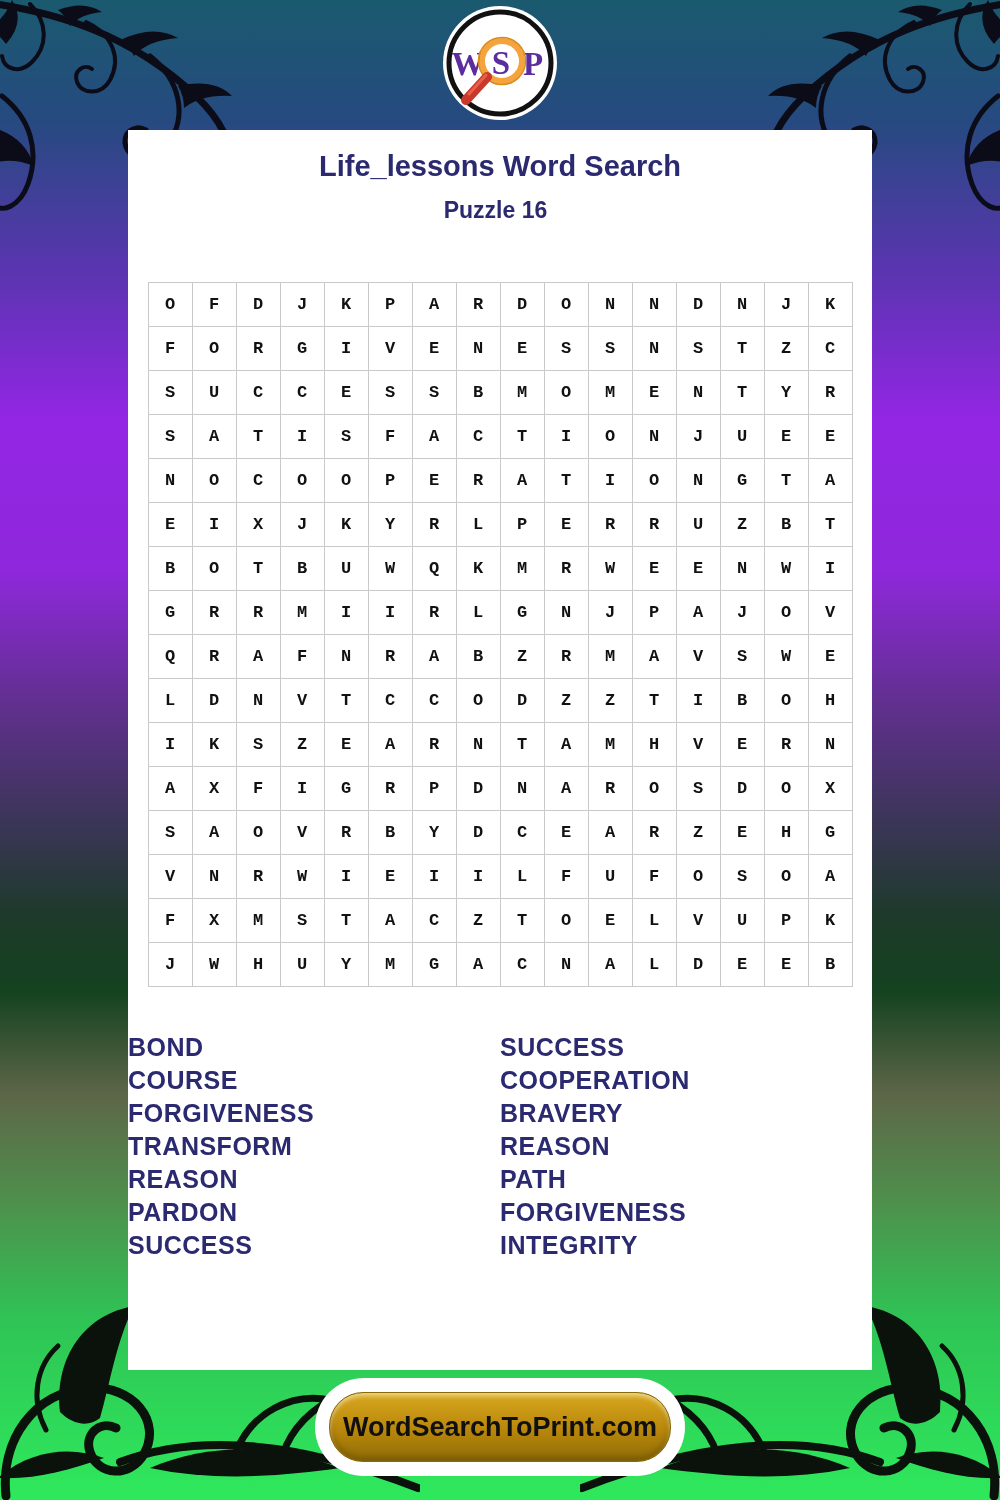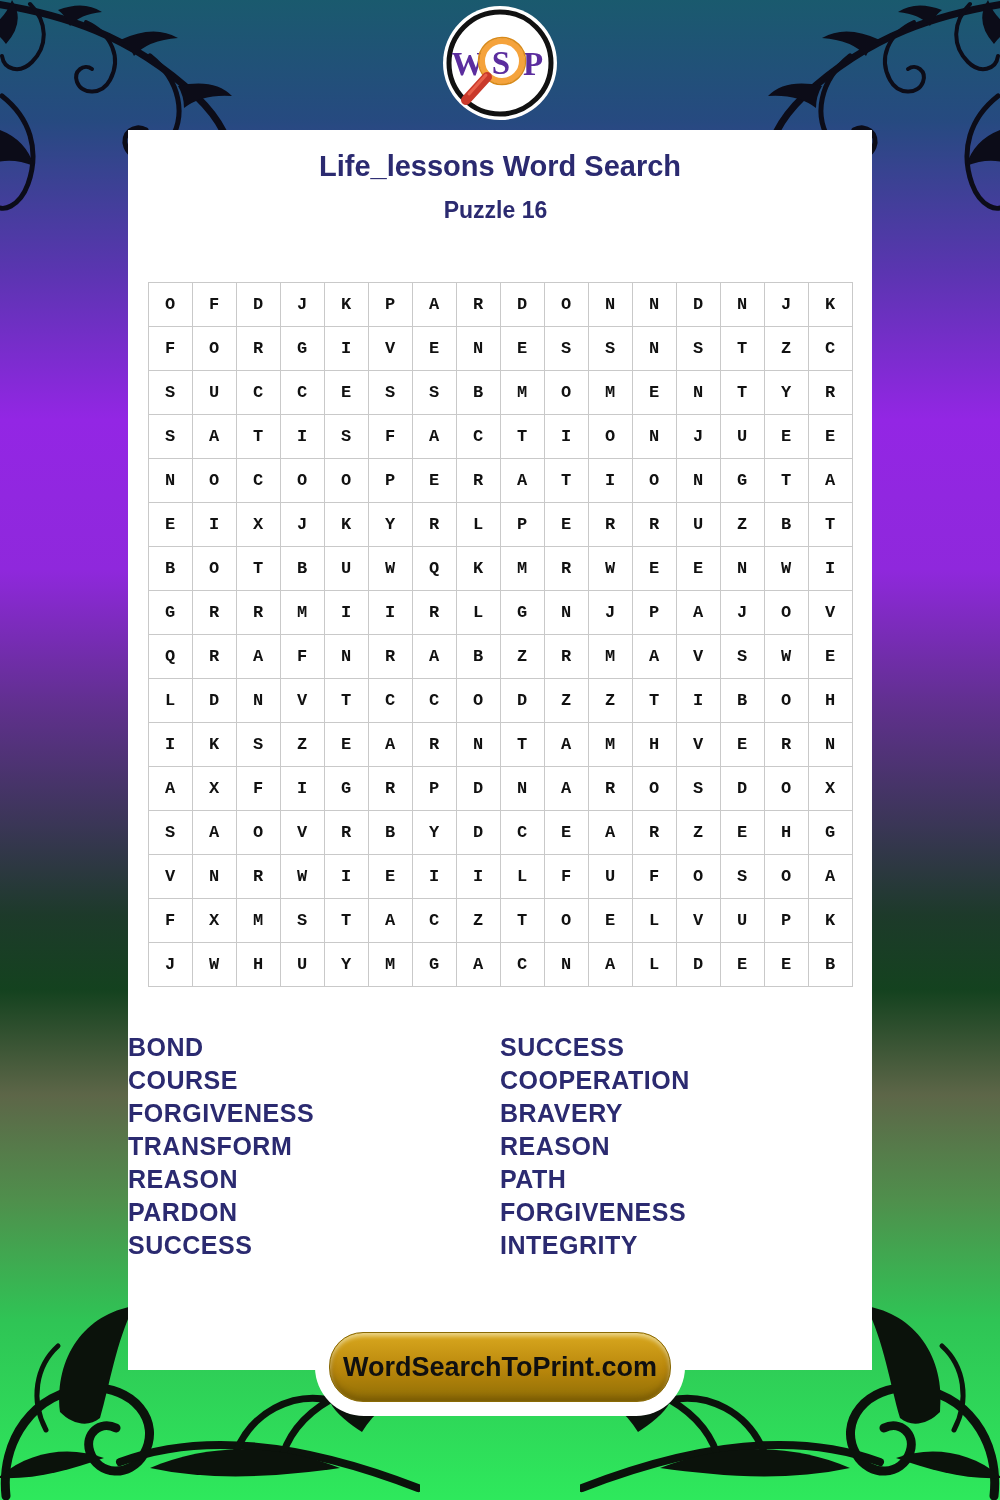--- a/index.html
+++ b/index.html
@@ -35,21 +35,21 @@
     font-family:"Liberation Mono","DejaVu Sans Mono",monospace;
     font-weight:bold;font-size:17px;color:var(--grid_letter,#111111);
     background:#ffffff;
   }
 
   .words{display:flex;margin-top:44px;}
   .words .col{flex:1;text-align:left;}
   .word{font-size:25px;font-weight:bold;line-height:33px;
         color:var(--heading,#2b2a70);letter-spacing:0.5px;}
 
-  .halo{position:absolute;top:1318px;left:50%;transform:translateX(-50%);
+  .halo{position:absolute;top:1378px;left:50%;transform:translateX(-50%);
         background:#ffffff;border-radius:60px;padding:14px;}
   .gold-btn{width:340px;height:68px;border-radius:34px;cursor:pointer;
         background:linear-gradient(180deg,#d9a81f 0%,#b8860b 55%,#8f6e06 100%);
         border:1px solid #8a6a05;
         box-shadow:inset 0 3px 4px rgba(255,255,230,0.55), inset 0 -4px 6px rgba(90,64,0,0.45);
         display:flex;align-items:center;justify-content:center;
         font-size:27px;font-weight:bold;color:#101010;text-decoration:none;
         font-family:"Liberation Sans",sans-serif;}
 </style>
 </head>

